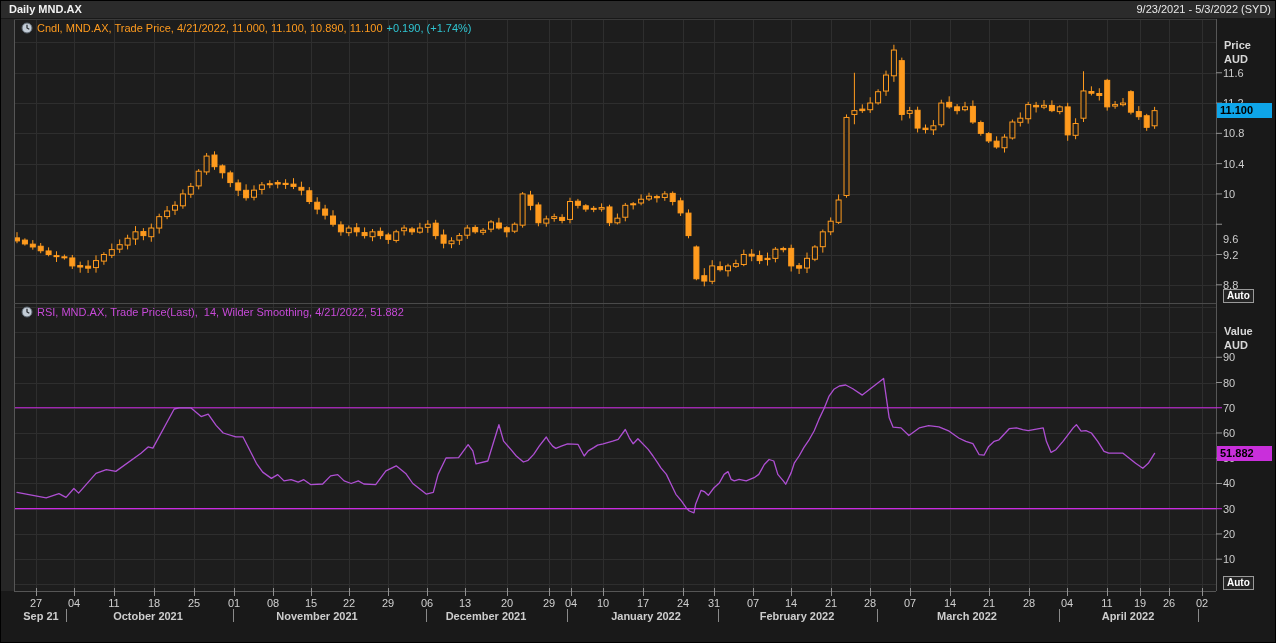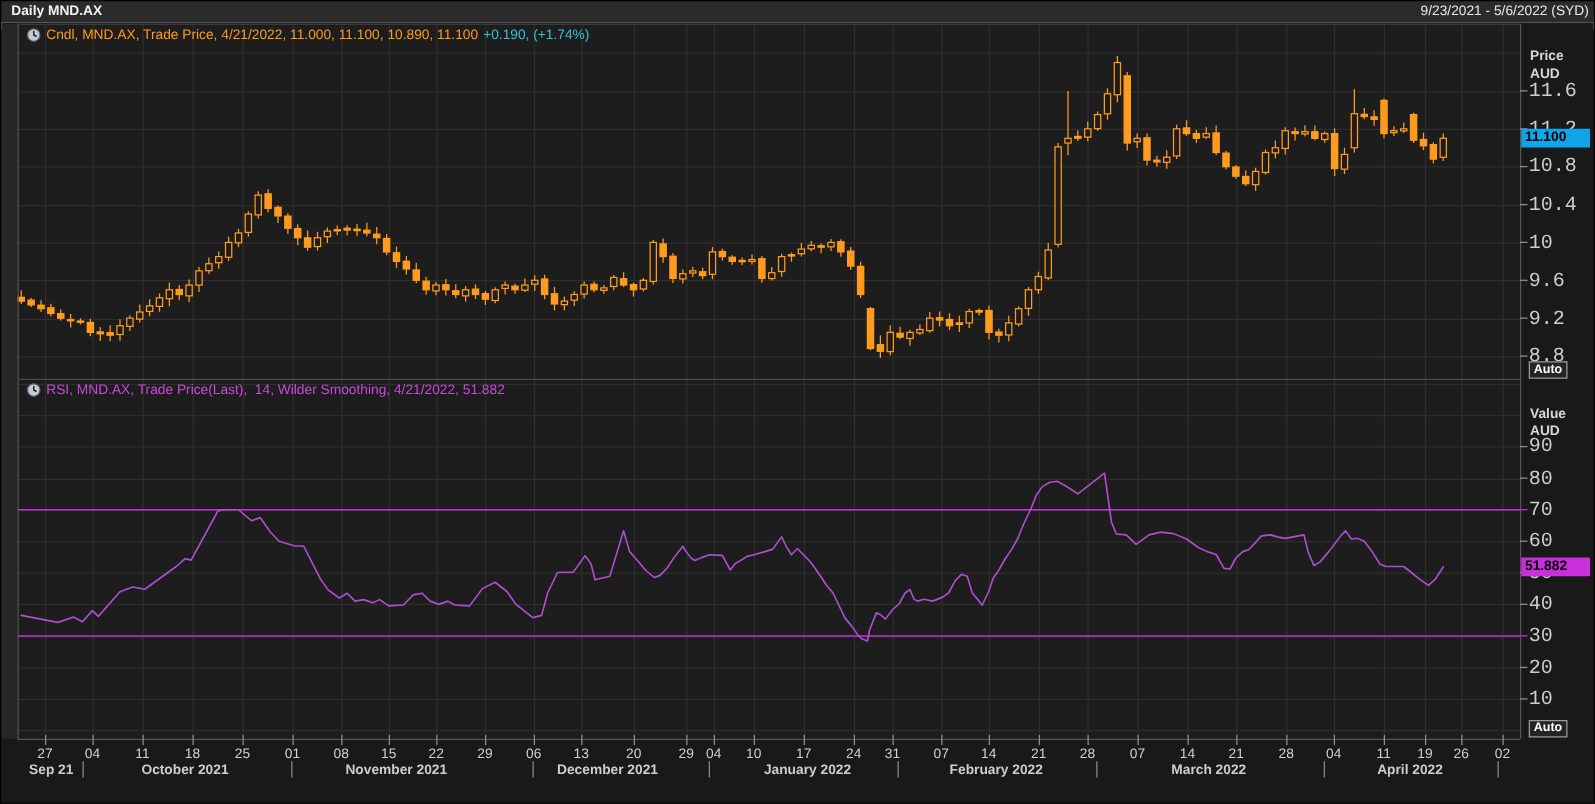--- a/index.html
+++ b/index.html
@@ -9,21 +9,21 @@
           border-bottom:6px solid #ffffff;}
   #title{position:absolute;left:8px;top:2px;font-size:11px;font-weight:bold;color:#f2f2f2;}
   #range{position:absolute;right:6px;top:2px;font-size:11px;color:#e8e8e8;}
   #chart-svg{position:absolute;left:0;top:0;}
   .legend{position:absolute;display:flex;align-items:flex-start;gap:4px;font-size:11px;white-space:pre;}
   #legend-price{left:20px;top:21px;}
   #legend-rsi{left:20px;top:305px;}
   .lg-main-price{color:#ff9b1e;}
   .lg-change{color:#2fc5d2;}
   .lg-main-rsi{color:#c74ad8;}
-  .ytick{position:absolute;left:1222px;width:48px;font-size:16px;color:#cdcdcd;height:14px;line-height:14px;font-family:Liberation Mono, monospace;}
+  .ytick{position:absolute;left:1222px;width:48px;font-size:11px;color:#cdcdcd;height:14px;line-height:14px;}
   .ytitle{position:absolute;left:1223px;font-size:11px;font-weight:bold;color:#d8d8d8;}
   .badge{position:absolute;left:1216px;width:52px;height:15px;line-height:15px;
          font-size:11px;font-weight:bold;color:#000;padding-left:3px;z-index:5;}
   #price-badge{background:#0ea5e9;top:102px;}
   #rsi-badge{background:#c92fdb;top:445px;}
   .auto-btn{position:absolute;left:1222px;height:14px;line-height:12px;padding:0 3px;
             background:#242424;border:1px solid #9a9a9a;color:#ffffff;font-size:10px;
             font-weight:bold;font-family:"Liberation Sans", sans-serif;cursor:pointer;z-index:6;}
   #auto-price{top:288px;}
   #auto-rsi{top:575px;}
@@ -31,21 +31,21 @@
   .month-label{position:absolute;top:609px;transform:translateX(-50%);font-size:11px;font-weight:bold;color:#cdcdcd;}
   .month-sep{position:absolute;top:608px;width:1px;height:13px;background:#8a8a8a;}
   .clock{flex:0 0 auto;}
 </style>
 </head>
 <body>
 
 <div id="app">
   <div id="topbar">
     <span id="title">Daily MND.AX</span>
-    <span id="range">9/23/2021 - 5/6/2022 (SYD)</span>
+    <span id="range">9/23/2021 - 5/3/2022 (SYD)</span>
   </div>
 
   <svg id="chart-svg" width="1276" height="643">
       <g>
         <rect x="0" y="17" width="1276" height="626" fill="#191919"></rect>
         <rect x="0" y="18" width="13" height="572" fill="#262626"></rect>
         <rect x="13" y="18" width="1202" height="572" fill="#1d1d1d"></rect>
       </g>
       <g>
         <line x1="35.5" y1="18" x2="35.5" y2="590" stroke="#2e2e2e" stroke-width="1"></line>
@@ -482,21 +482,21 @@
   <div class="ytitle" style="top:52px;">AUD</div>
   <div class="ytitle" style="top:324px;">Value</div>
   <div class="ytitle" style="top:338px;">AUD</div>
 
   <div id="price-tick-labels">
       <div class="ytick" style="top: 64.7707px;">11.6</div>
       <div class="ytick" style="top: 95.064px;">11.2</div>
       <div class="ytick" style="top: 125.357px;">10.8</div>
       <div class="ytick" style="top: 155.651px;">10.4</div>
       <div class="ytick" style="top: 185.944px;">10</div>
-      <div class="ytick" style="top: 217px;">9.6</div>
+      <div class="ytick" style="top: 231px;">9.6</div>
       <div class="ytick" style="top: 246.531px;">9.2</div>
       <div class="ytick" style="top: 276.824px;">8.8</div>
     </div>
   <div id="rsi-tick-labels">
       <div class="ytick" style="top: 349.268px;">90</div>
       <div class="ytick" style="top: 374.509px;">80</div>
       <div class="ytick" style="top: 399.75px;">70</div>
       <div class="ytick" style="top: 424.991px;">60</div>
       <div class="ytick" style="top: 450.232px;">50</div>
       <div class="ytick" style="top: 475.473px;">40</div>

